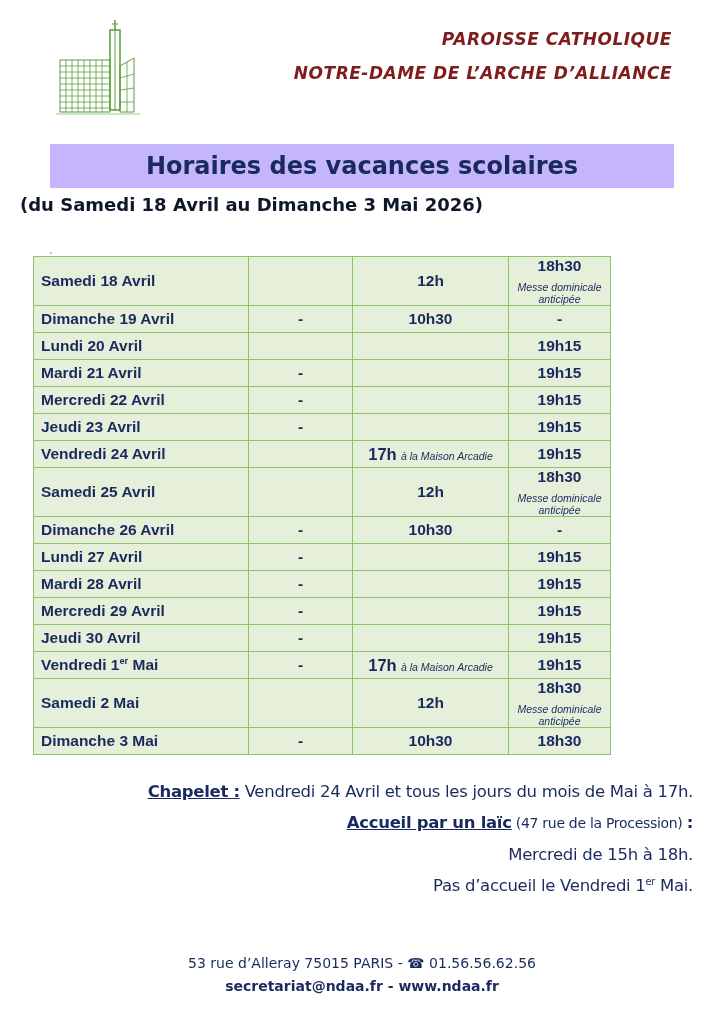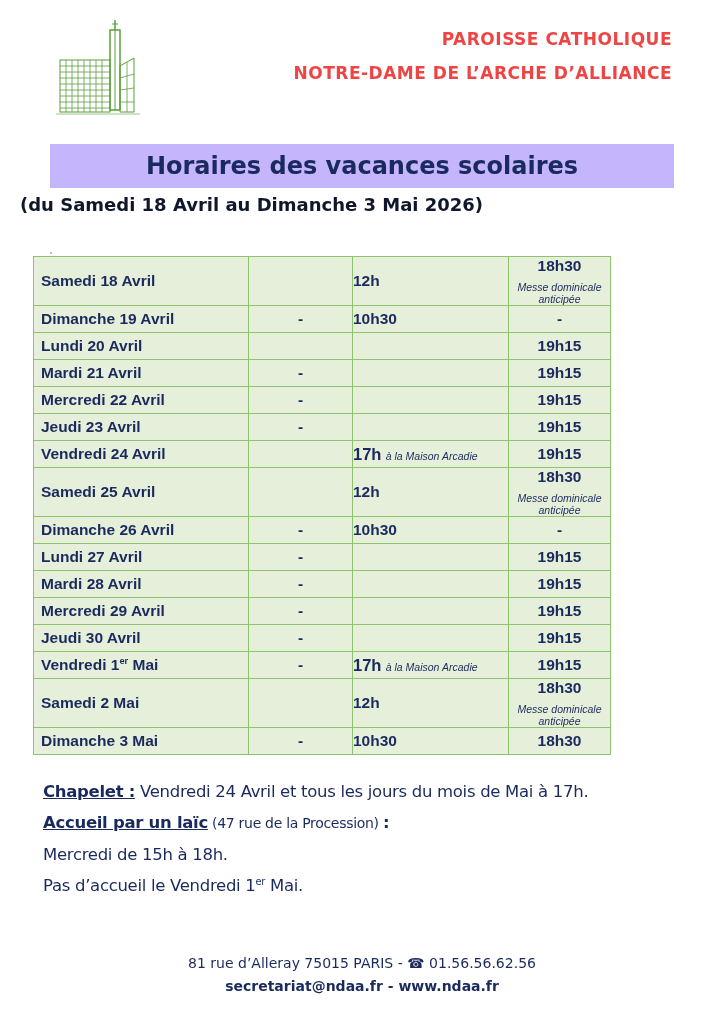--- a/index.html
+++ b/index.html
@@ -1,35 +1,35 @@
 <!DOCTYPE html>
 <html><head>
 <meta charset="utf-8">
 <style>
   html, body { margin: 0; padding: 0; background: #ffffff; }
   body { width: 724px; height: 1024px; position: relative; overflow: hidden; font-family: "Liberation Sans", sans-serif; color: #1a2a5e; }
   .logo { position: absolute; left: 52px; top: 18px; width: 96px; height: 100px; }
-  .header-lines { position: absolute; right: 52px; top: 22px; text-align: right; font-family: "DejaVu Sans", sans-serif; font-weight: bold; color: #ef4444; letter-spacing: 0.5px; }
+  .header-lines { position: absolute; right: 52px; top: 22px; text-align: right; font-family: "DejaVu Sans", sans-serif; font-style: italic; font-weight: bold; color: #7f1d1d; letter-spacing: 0.5px; }
   .header-lines div { font-size: 17px; line-height: 34px; }
   .title-band { position: absolute; left: 50px; top: 144px; width: 624px; height: 44px; background: #c4b5fd; display: flex; align-items: center; justify-content: center; }
   .title-band span { font-family: "DejaVu Sans", sans-serif; font-weight: bold; font-size: 24px; color: #1a2a5e; }
   .subtitle { position: absolute; left: 0; top: 190px; width: 724px; text-align: left; font-family: "DejaVu Sans", sans-serif; font-weight: bold; font-size: 18px; color: #0f172a; line-height: 30px; padding-left: 20px; }
   .tick { position: absolute; left: 50px; top: 252px; width: 2px; height: 2px; background: #b8c6b0; }
   table.sched { position: absolute; left: 33px; top: 256px; width: 578px; border-collapse: collapse; background: #e5efd9; }
   table.sched td { border: 1.5px solid #8dc36f; padding: 0; height: 26px; font-weight: bold; font-size: 15.5px; color: #1a2a5e; }
   table.sched tr.tall td { height: 45px; }
   td.c-day { width: 207px; padding-left: 7px !important; text-align: left; }
   td.c-a { width: 103px; text-align: center; }
-  td.c-b { width: 155px; }
+  td.c-b { width: 155px; text-align: center; }
   td.c-c { text-align: center; }
   .note { display: block; font-weight: normal; font-style: italic; font-size: 10.5px; margin-top: 6px; }
   .main-time { display: block; line-height: 18px; }
   .inline-note { font-weight: normal; font-style: italic; font-size: 10.5px; }
   sup { font-size: 0.6em; vertical-align: super; line-height: 0; margin-top: 16px; }
-  .info { position: absolute; left: 43px; top: 776px; width: 650px; font-family: "DejaVu Sans", sans-serif; font-size: 16.5px; color: #1a2a5e; }
+  .info { position: absolute; left: 43px; top: 776px; width: 650px; font-family: "DejaVu Sans", sans-serif; font-size: 16.5px; color: #1a2a5e; text-align: right; }
   .info p { margin: 0; line-height: 31px; white-space: nowrap; letter-spacing: -0.3px; }
   .info .u { font-weight: bold; text-decoration: underline; }
   .info .small { font-size: 14px; }
   .footer { position: absolute; left: 0; top: 952px; width: 724px; text-align: center; font-family: "DejaVu Sans", sans-serif; color: #1a2a5e; font-size: 14px; line-height: 23px; }
   .footer .line2 { font-weight: bold; }
   .phone-icon { display: inline-block; font-size: 14px; }
 </style>
 </head>
 <body>
 
@@ -202,18 +202,18 @@
     <span class="u">Accueil par un laïc</span><span class="small"> (47 rue de la Procession) </span><span style="font-weight:bold">:</span>
   </p>
   <p>Mercredi de 15h à 18h.</p>
   <p>
     <span>Pas d’accueil le Vendredi 1</span><sup>er</sup><span> Mai.</span>
   </p>
 </div>
 
 <div class="footer">
   <div>
-    <span>81 rue d’Alleray 75015 PARIS - </span><span class="phone-icon">☎</span><span> 01.56.56.62.56</span>
+    <span>53 rue d’Alleray 75015 PARIS - </span><span class="phone-icon">☎</span><span> 01.56.56.62.56</span>
   </div>
   <div class="line2">
     <span>secretariat@ndaa.fr</span><span> - </span><span>www.ndaa.fr</span>
   </div>
 </div>
 
 </body></html>

